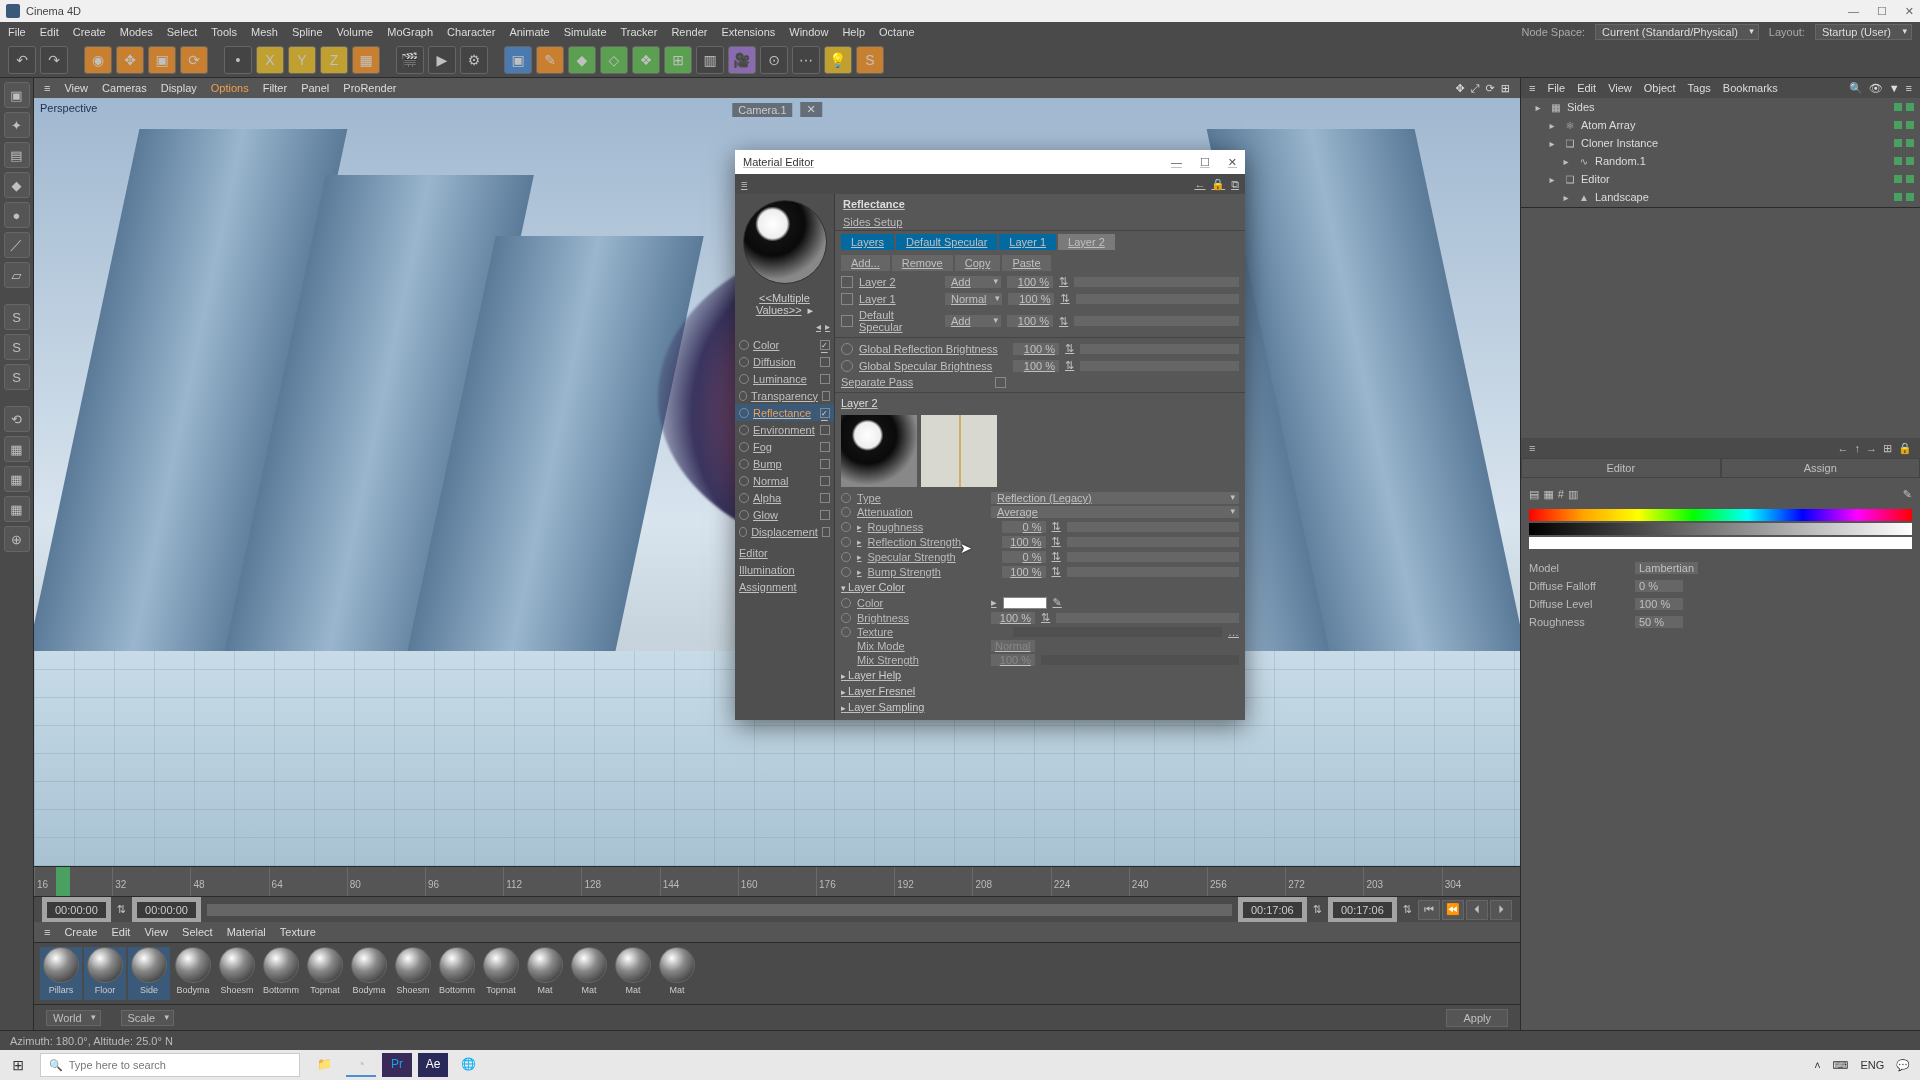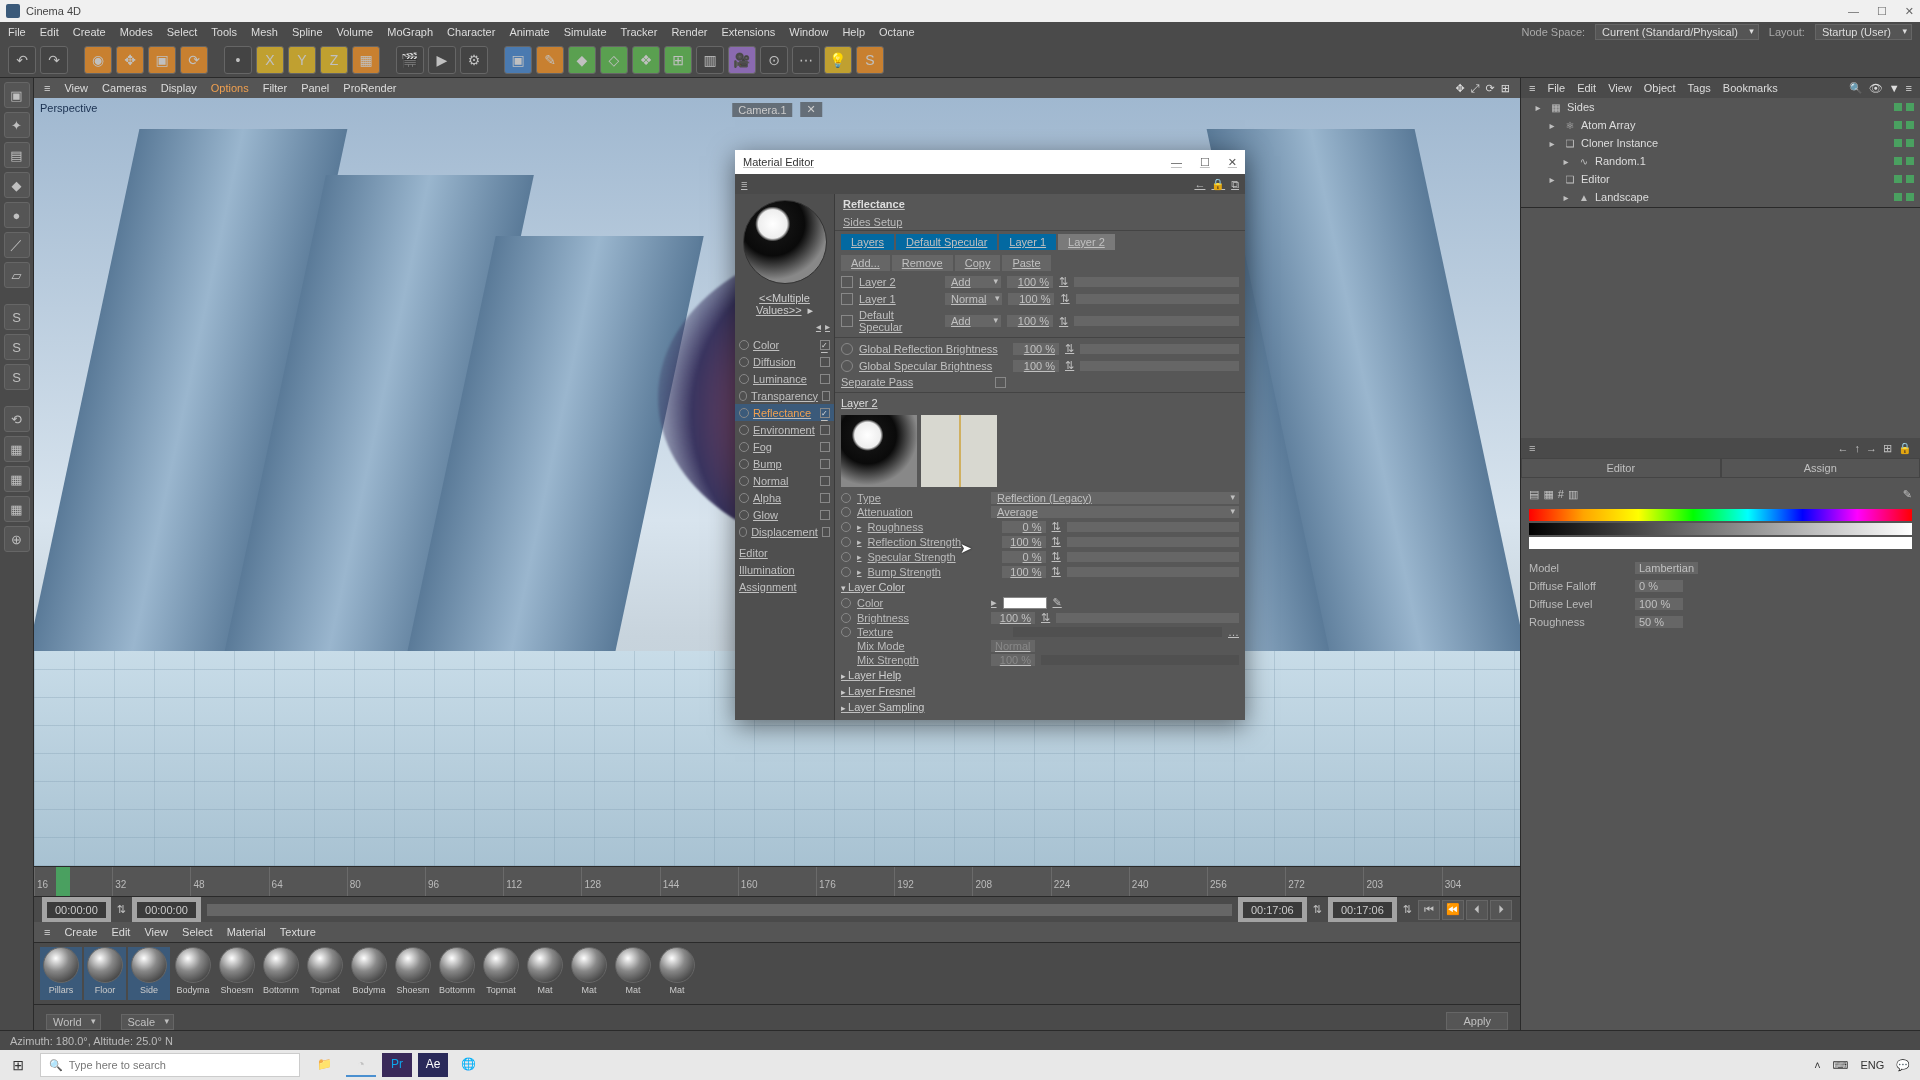--- a/index.html
+++ b/index.html
@@ -84,21 +84,21 @@
 
 
 .matbar { height:20px; background:#555; display:flex; align-items:center; gap:14px; padding:0 10px; color:#ddd; }
 .matshelf { height:62px; background:#4a4a4a; border-top:1px solid #2a2a2a; display:flex; gap:2px; padding:4px 6px; overflow:hidden; }
 .matshelf .mat { width:42px; display:flex; flex-direction:column; align-items:center; gap:2px; cursor:pointer; }
 .matshelf .mat .ball { width:36px; height:36px; border-radius:50%; background:radial-gradient(circle at 35% 30%, #fff, #888 40%, #222); border:1px solid #666; }
 .matshelf .mat.sel { background:#3b5a7a; }
 .matshelf .mat span { font-size:9px; color:#ccc; white-space:nowrap; overflow:hidden; width:100%; text-align:center; }
 
 
-.coordbar { height:26px; background:#4a4a4a; border-top:1px solid #2a2a2a; display:flex; align-items:flex-end; gap:20px; padding:0 12px; }
+.coordbar { height:26px; background:#4a4a4a; border-top:1px solid #2a2a2a; display:flex; align-items:center; gap:20px; padding:0 12px; }
 .coordbar .field { display:flex; align-items:center; gap:6px; }
 .coordbar .drop { background:#555; border:1px solid #666; padding:1px 18px 1px 6px; position:relative; }
 .coordbar .drop:after{content:"▾"; position:absolute; right:4px; top:1px; font-size:9px;}
 .coordbar .apply { background:#555; border:1px solid #666; padding:2px 16px; cursor:pointer; margin-left:auto; }
 
 
 .rightcol { width:400px; background:#4a4a4a; border-left:1px solid #2a2a2a; display:flex; flex-direction:column; }
 .panel-menu { height:20px; background:#4a4a4a; display:flex; align-items:center; gap:12px; padding:0 8px; color:#ddd; }
 .panel-menu .right { margin-left:auto; display:flex; gap:6px;}
 .panel-menu .right span{cursor:pointer;}

